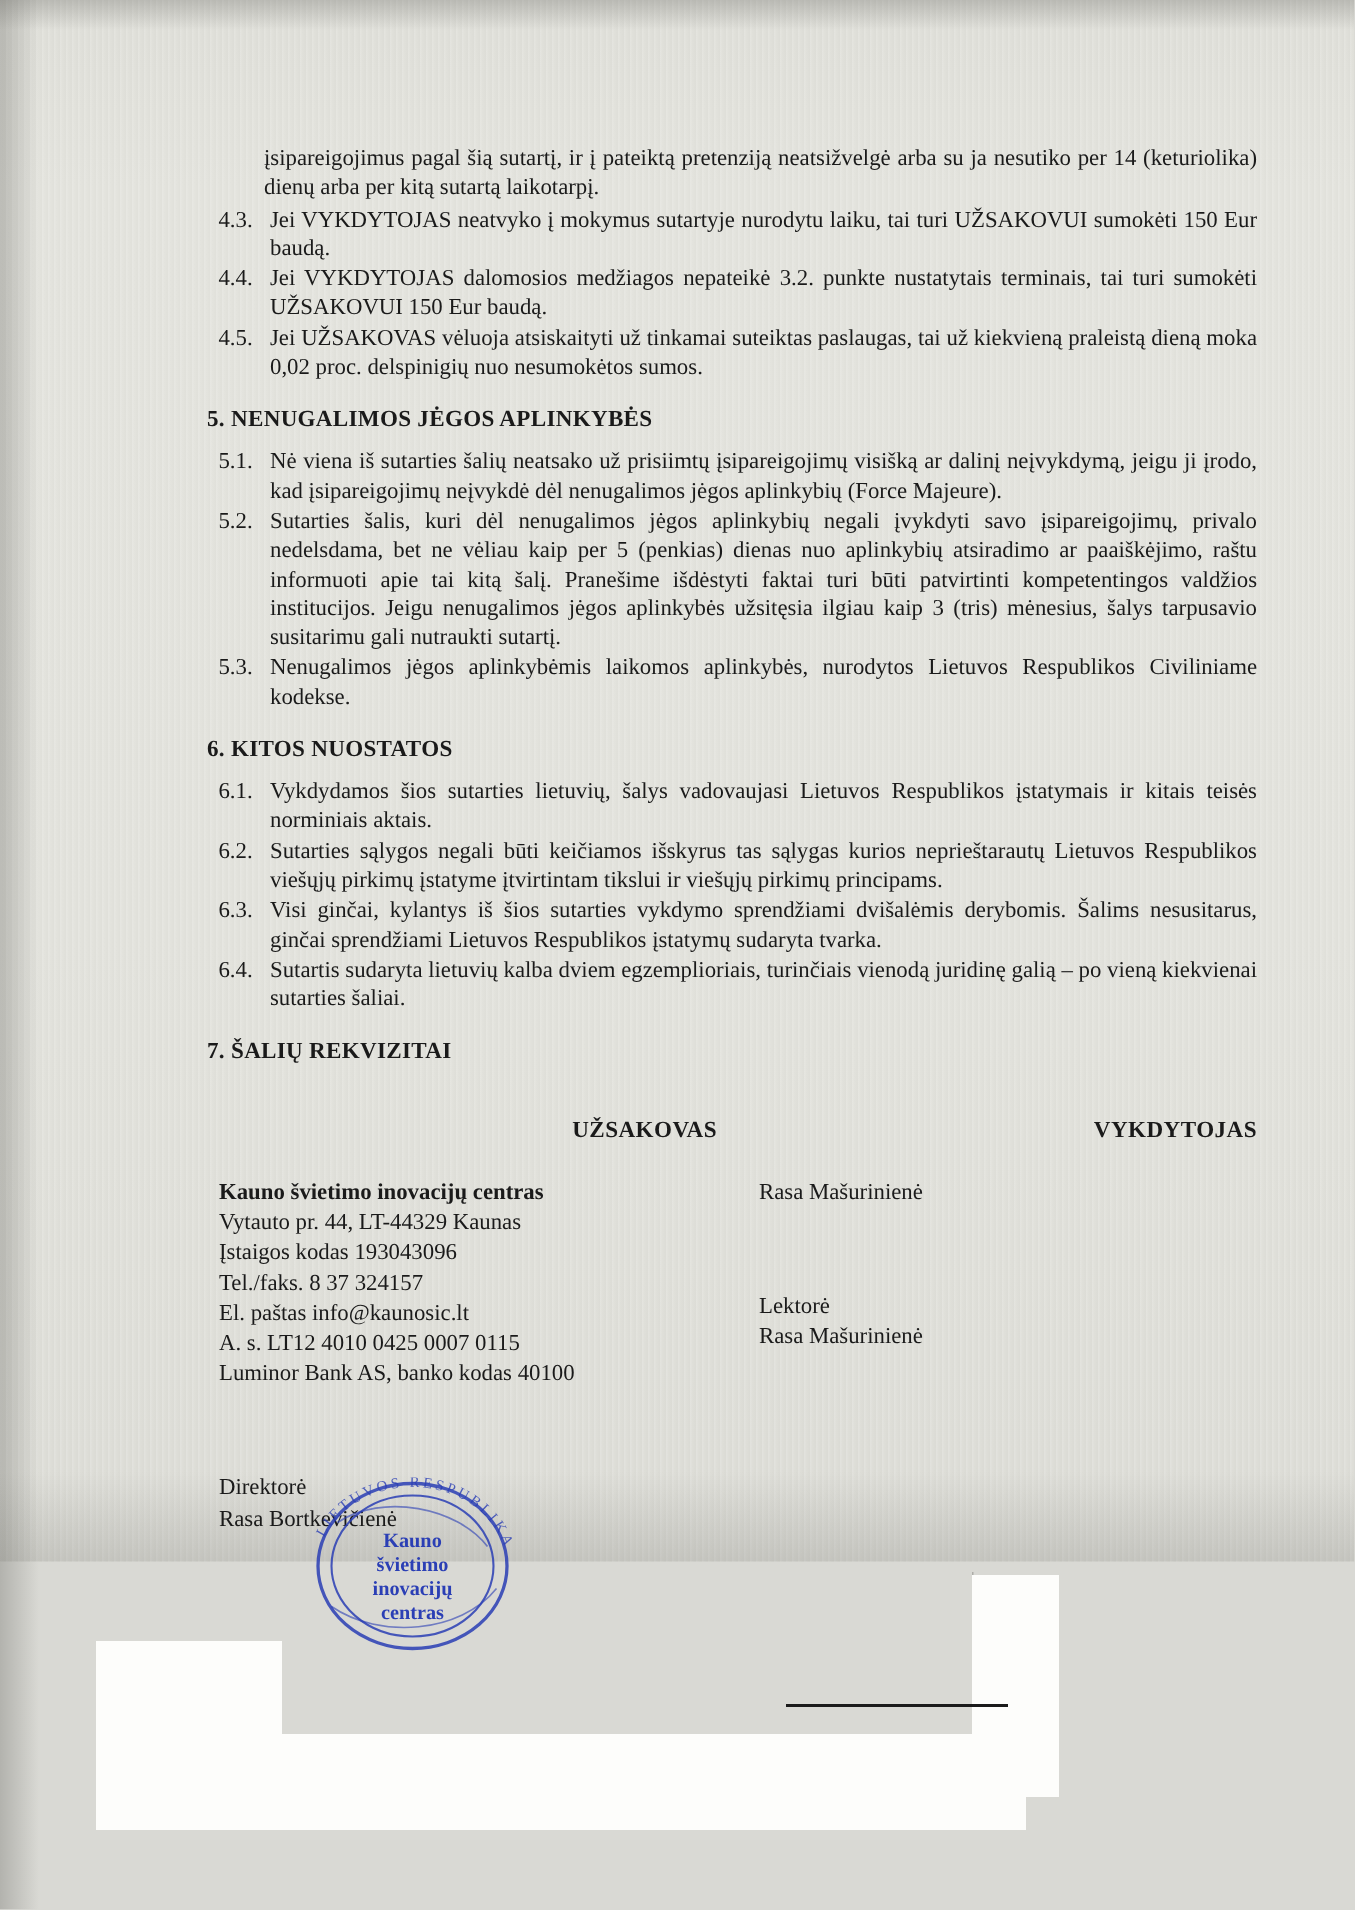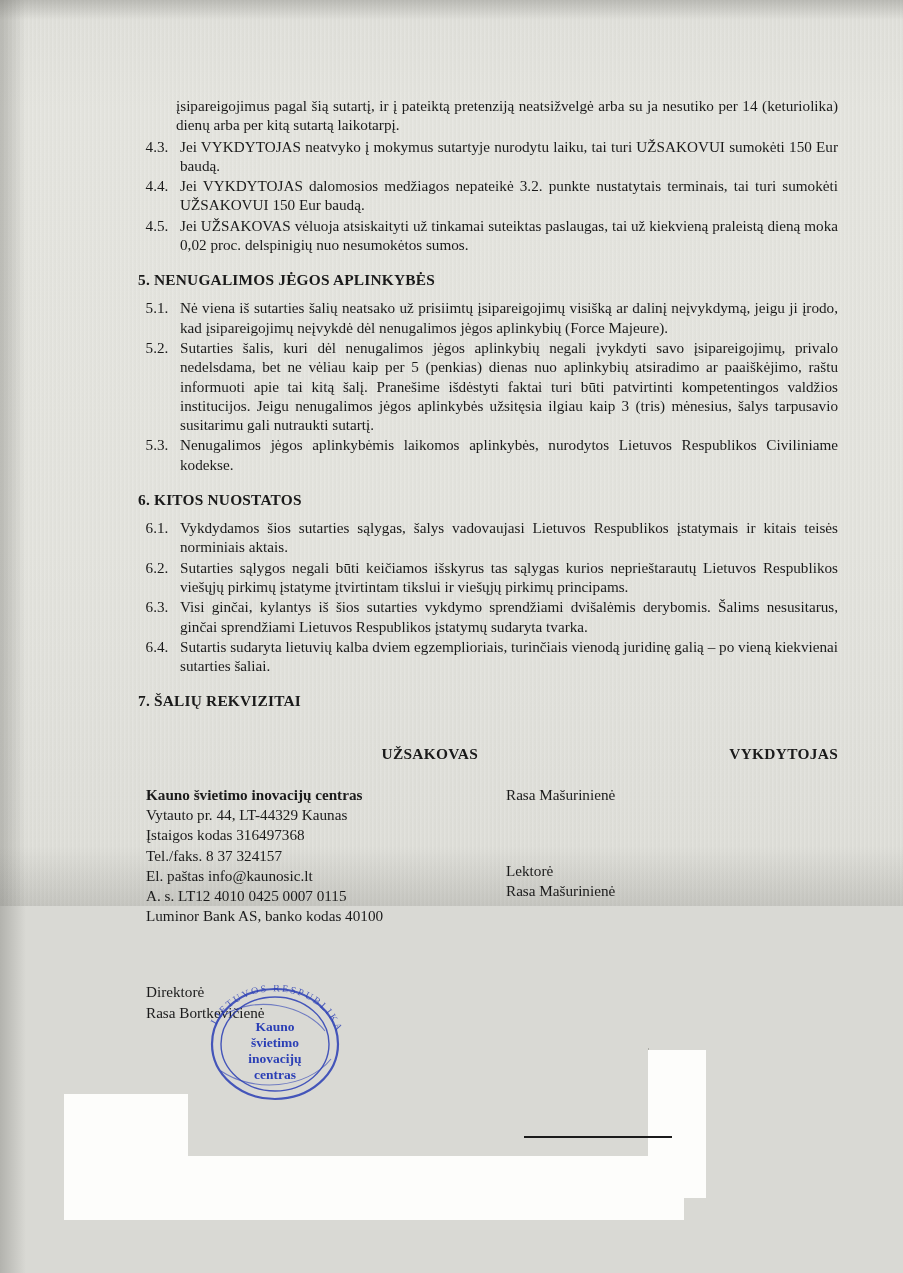--- a/index.html
+++ b/index.html
@@ -13,21 +13,21 @@
     font-family: "Liberation Serif", serif;
     color: #1a1a1a;
     position: relative;
     overflow: hidden;
   }
   .page {
     position: absolute;
     left: 0;
     top: 0;
     width: 903px;
-    height: 906px;
+    height: 1041px;
     background:
       linear-gradient(180deg, #dedeD8 0%, #e3e3dd 12%, #e2e2dc 60%, #dcdcd6 100%);
   }
   .paper-noise {
     position: absolute;
     inset: 0;
     background:
       repeating-linear-gradient(90deg, rgba(255,255,255,0.18) 0px, rgba(255,255,255,0) 2px, rgba(0,0,0,0.012) 4px);
     pointer-events: none;
   }
@@ -190,21 +190,21 @@
     </div>
     <div class="clause">
       <span class="num">5.3.</span>
       <span class="txt">Nenugalimos jėgos aplinkybėmis laikomos aplinkybės, nurodytos Lietuvos Respublikos Civiliniame kodekse.</span>
     </div>
 
     <h2 class="section">6. KITOS NUOSTATOS</h2>
 
     <div class="clause">
       <span class="num">6.1.</span>
-      <span class="txt">Vykdydamos šios sutarties sąlygas, šalys vadovaujasi Lietuvos Respublikos įstatymais ir kitais teisės norminiais aktais.</span>
+      <span class="txt">Vykdydamos šios sutarties lietuvių, šalys vadovaujasi Lietuvos Respublikos įstatymais ir kitais teisės norminiais aktais.</span>
     </div>
     <div class="clause">
       <span class="num">6.2.</span>
       <span class="txt">Sutarties sąlygos negali būti keičiamos išskyrus tas sąlygas kurios neprieštarautų Lietuvos Respublikos viešųjų pirkimų įstatyme įtvirtintam tikslui ir viešųjų pirkimų principams.</span>
     </div>
     <div class="clause">
       <span class="num">6.3.</span>
       <span class="txt">Visi ginčai, kylantys iš šios sutarties vykdymo sprendžiami dvišalėmis derybomis. Šalims nesusitarus, ginčai sprendžiami Lietuvos Respublikos įstatymų sudaryta tvarka.</span>
     </div>
     <div class="clause">
@@ -212,21 +212,21 @@
       <span class="txt">Sutartis sudaryta lietuvių kalba dviem egzemplioriais, turinčiais vienodą juridinę galią – po vieną kiekvienai sutarties šaliai.</span>
     </div>
 
     <h2 class="section">7. ŠALIŲ REKVIZITAI</h2>
 
     <div class="req-wrap">
       <div class="req-col left">
         <div class="req-title">UŽSAKOVAS</div>
         <div class="req-line bold">Kauno švietimo inovacijų centras</div>
         <div class="req-line">Vytauto pr. 44, LT-44329 Kaunas</div>
-        <div class="req-line">Įstaigos kodas 316497368</div>
+        <div class="req-line">Įstaigos kodas 193043096</div>
         <div class="req-line">Tel./faks. 8 37 324157</div>
         <div class="req-line">El. paštas info@kaunosic.lt</div>
         <div class="req-line">A. s. LT12 4010 0425 0007 0115</div>
         <div class="req-line">Luminor Bank AS, banko kodas 40100</div>
 
         <div class="sign-block">
           <div>Direktorė</div>
           <div>Rasa Bortkevičienė</div>
         </div>
       </div>

